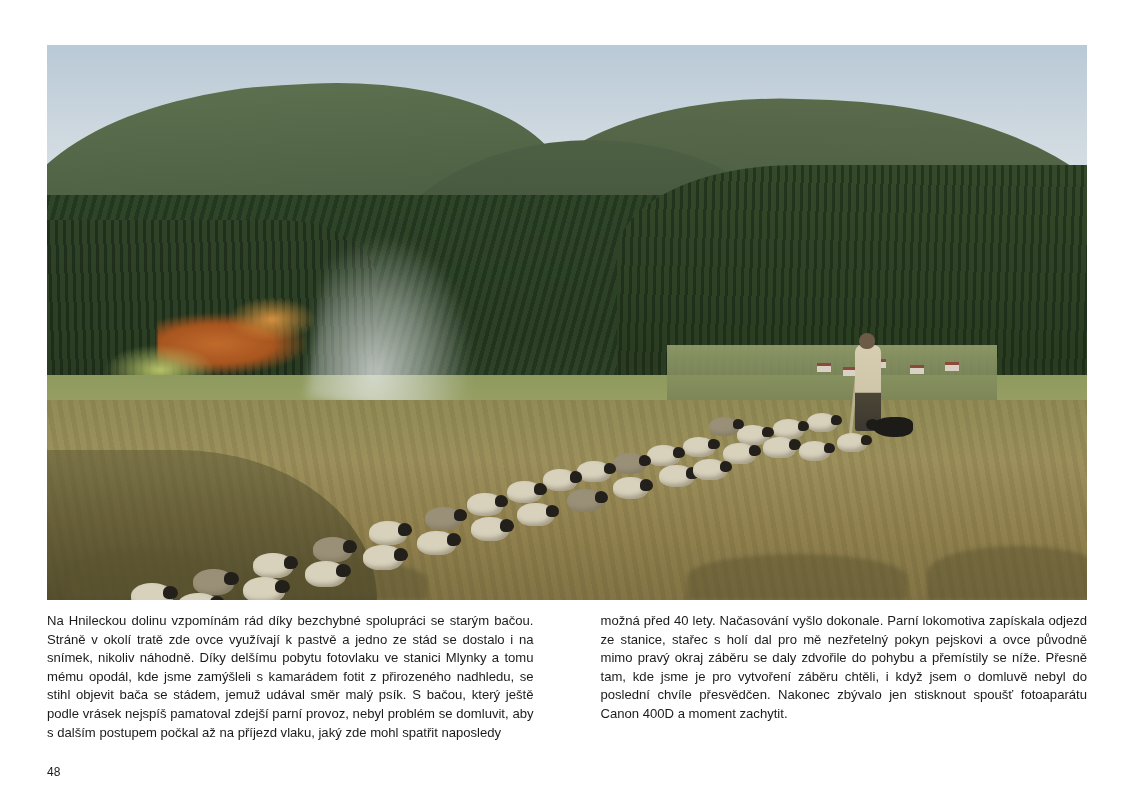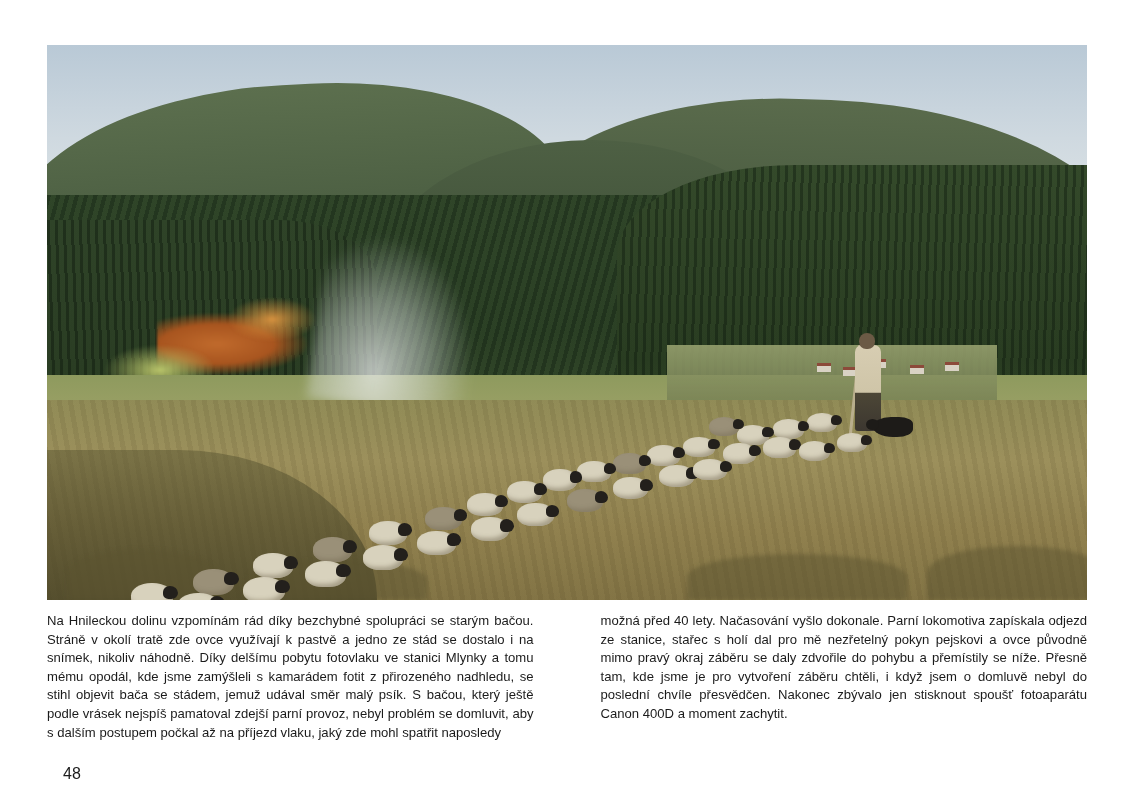--- a/index.html
+++ b/index.html
@@ -258,24 +258,23 @@
     line-height: 18.6px;
     color: #1b1b1b;
     text-align: justify;
     hyphens: manual;
     font-family: "Liberation Sans", sans-serif;
   }
   .folio {
     position: absolute;
     left: 47px;
     top: 765px;
-    font-size: 16px;
+    font-size: 12px;
     color: #1b1b1b;
     font-family: "Liberation Sans", sans-serif;
-    margin-left: 16px;
   }
 </style>
 </head>
 <body>
 
 <div class="page">
 
   <div class="photo-frame">
     <div class="photo">
       <div class="sky"></div>

